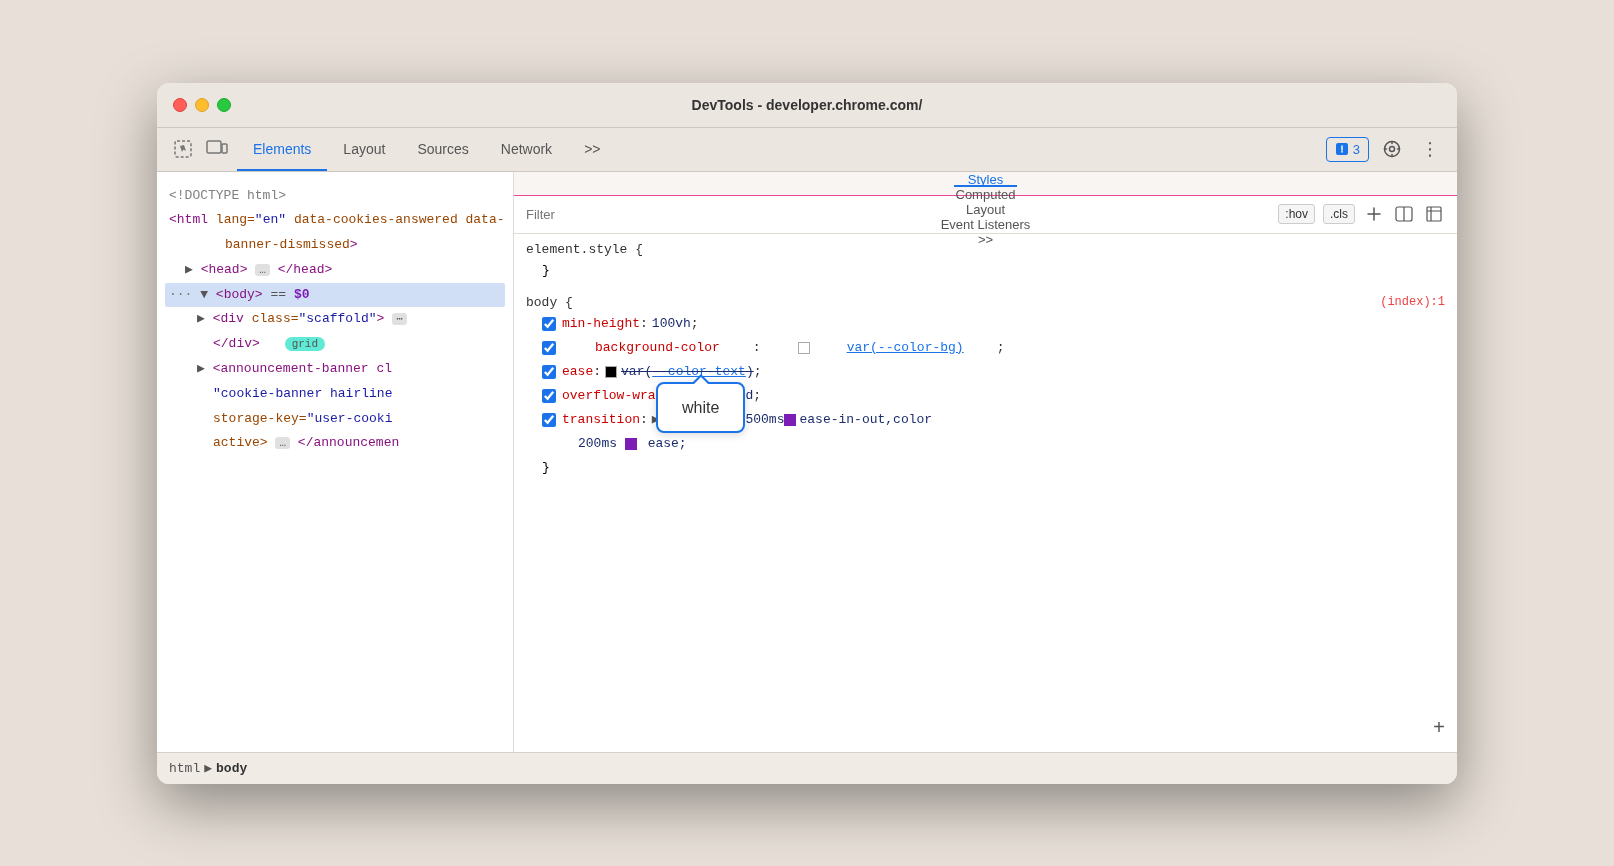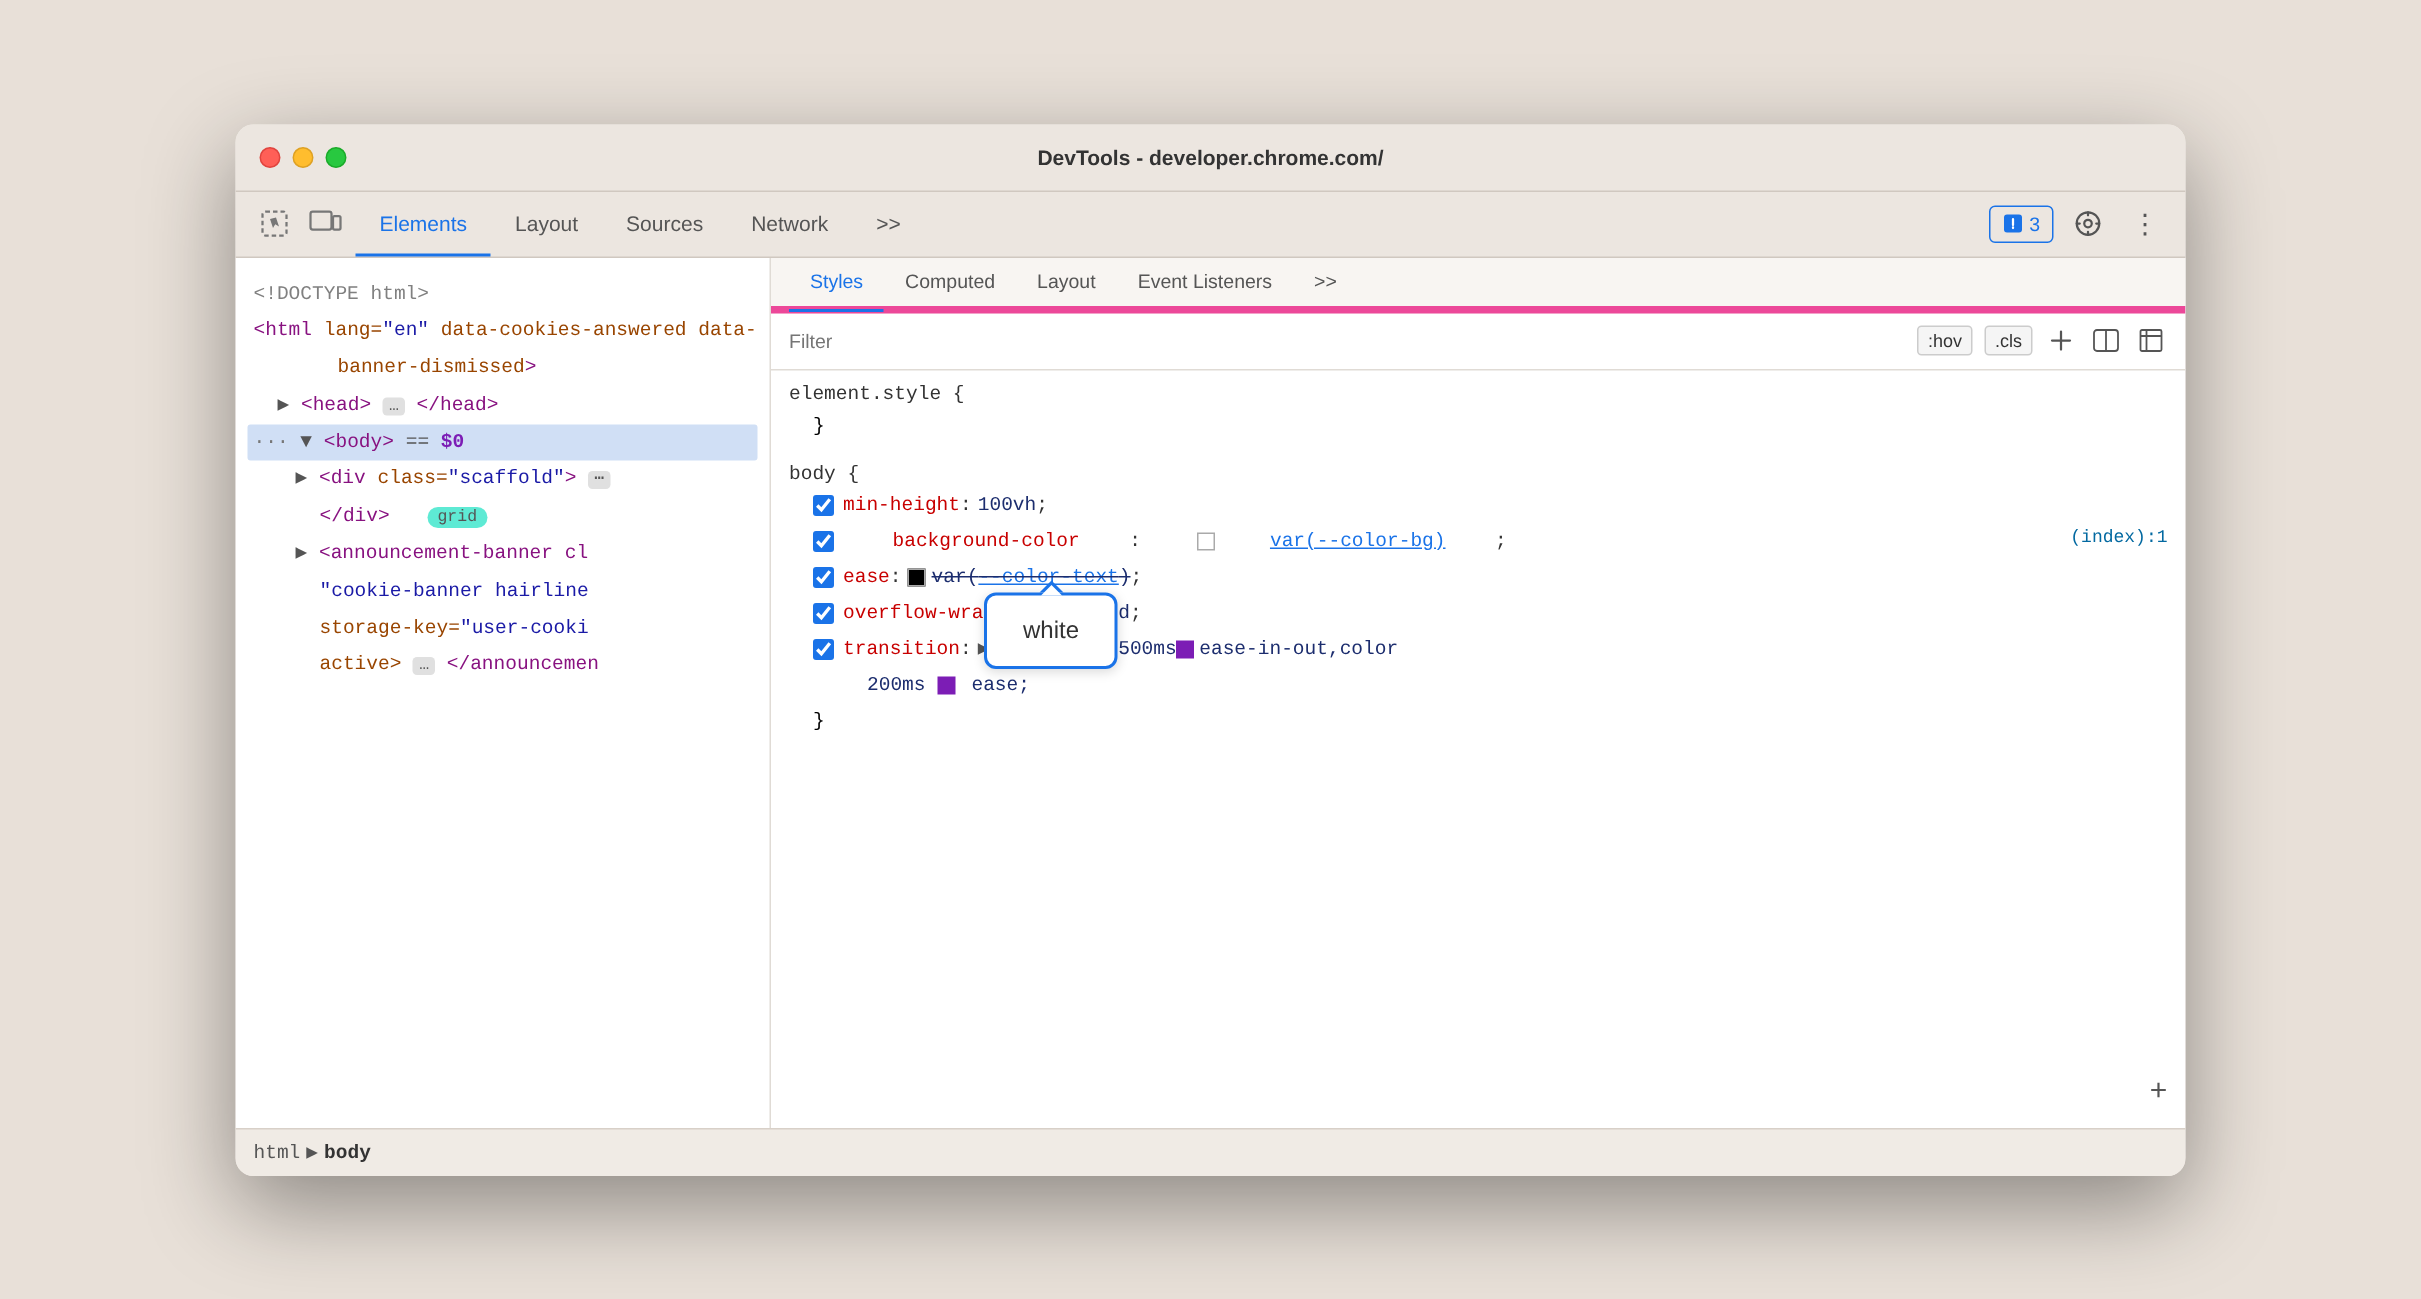--- a/index.html
+++ b/index.html
@@ -194,24 +194,25 @@
       flex: 1;
       background: #fff;
       display: flex;
       flex-direction: column;
     }
 
     
     .styles-tab-bar {
       display: flex;
       align-items: center;
-      border-bottom: 5px solid #ec4899;
+      border-bottom: 1px solid #ec4899;
       padding: 0 12px;
-      height: 37px;
+      height: 24px;
       background: #f8f5f2;
+      flex-direction: column;
     }
     .styles-tab {
       padding: 0 14px;
       height: 40px;
       display: flex;
       align-items: center;
       font-size: 13px;
       color: #555;
       cursor: pointer;
       position: relative;
@@ -283,23 +284,22 @@
     }
     .style-rule {
       margin-bottom: 12px;
     }
     .rule-selector {
       color: #333;
       margin-bottom: 2px;
     }
     .rule-source {
       float: right;
-      color: #0369a1;
+      color: #ef4444;
       font-size: 12px;
-      margin-top: 43px;
     }
     .rule-prop-line {
       display: flex;
       align-items: center;
       padding: 1px 0 1px 16px;
       line-height: 1.7;
       position: relative;
     }
     .prop-checkbox {
       width: 14px;

